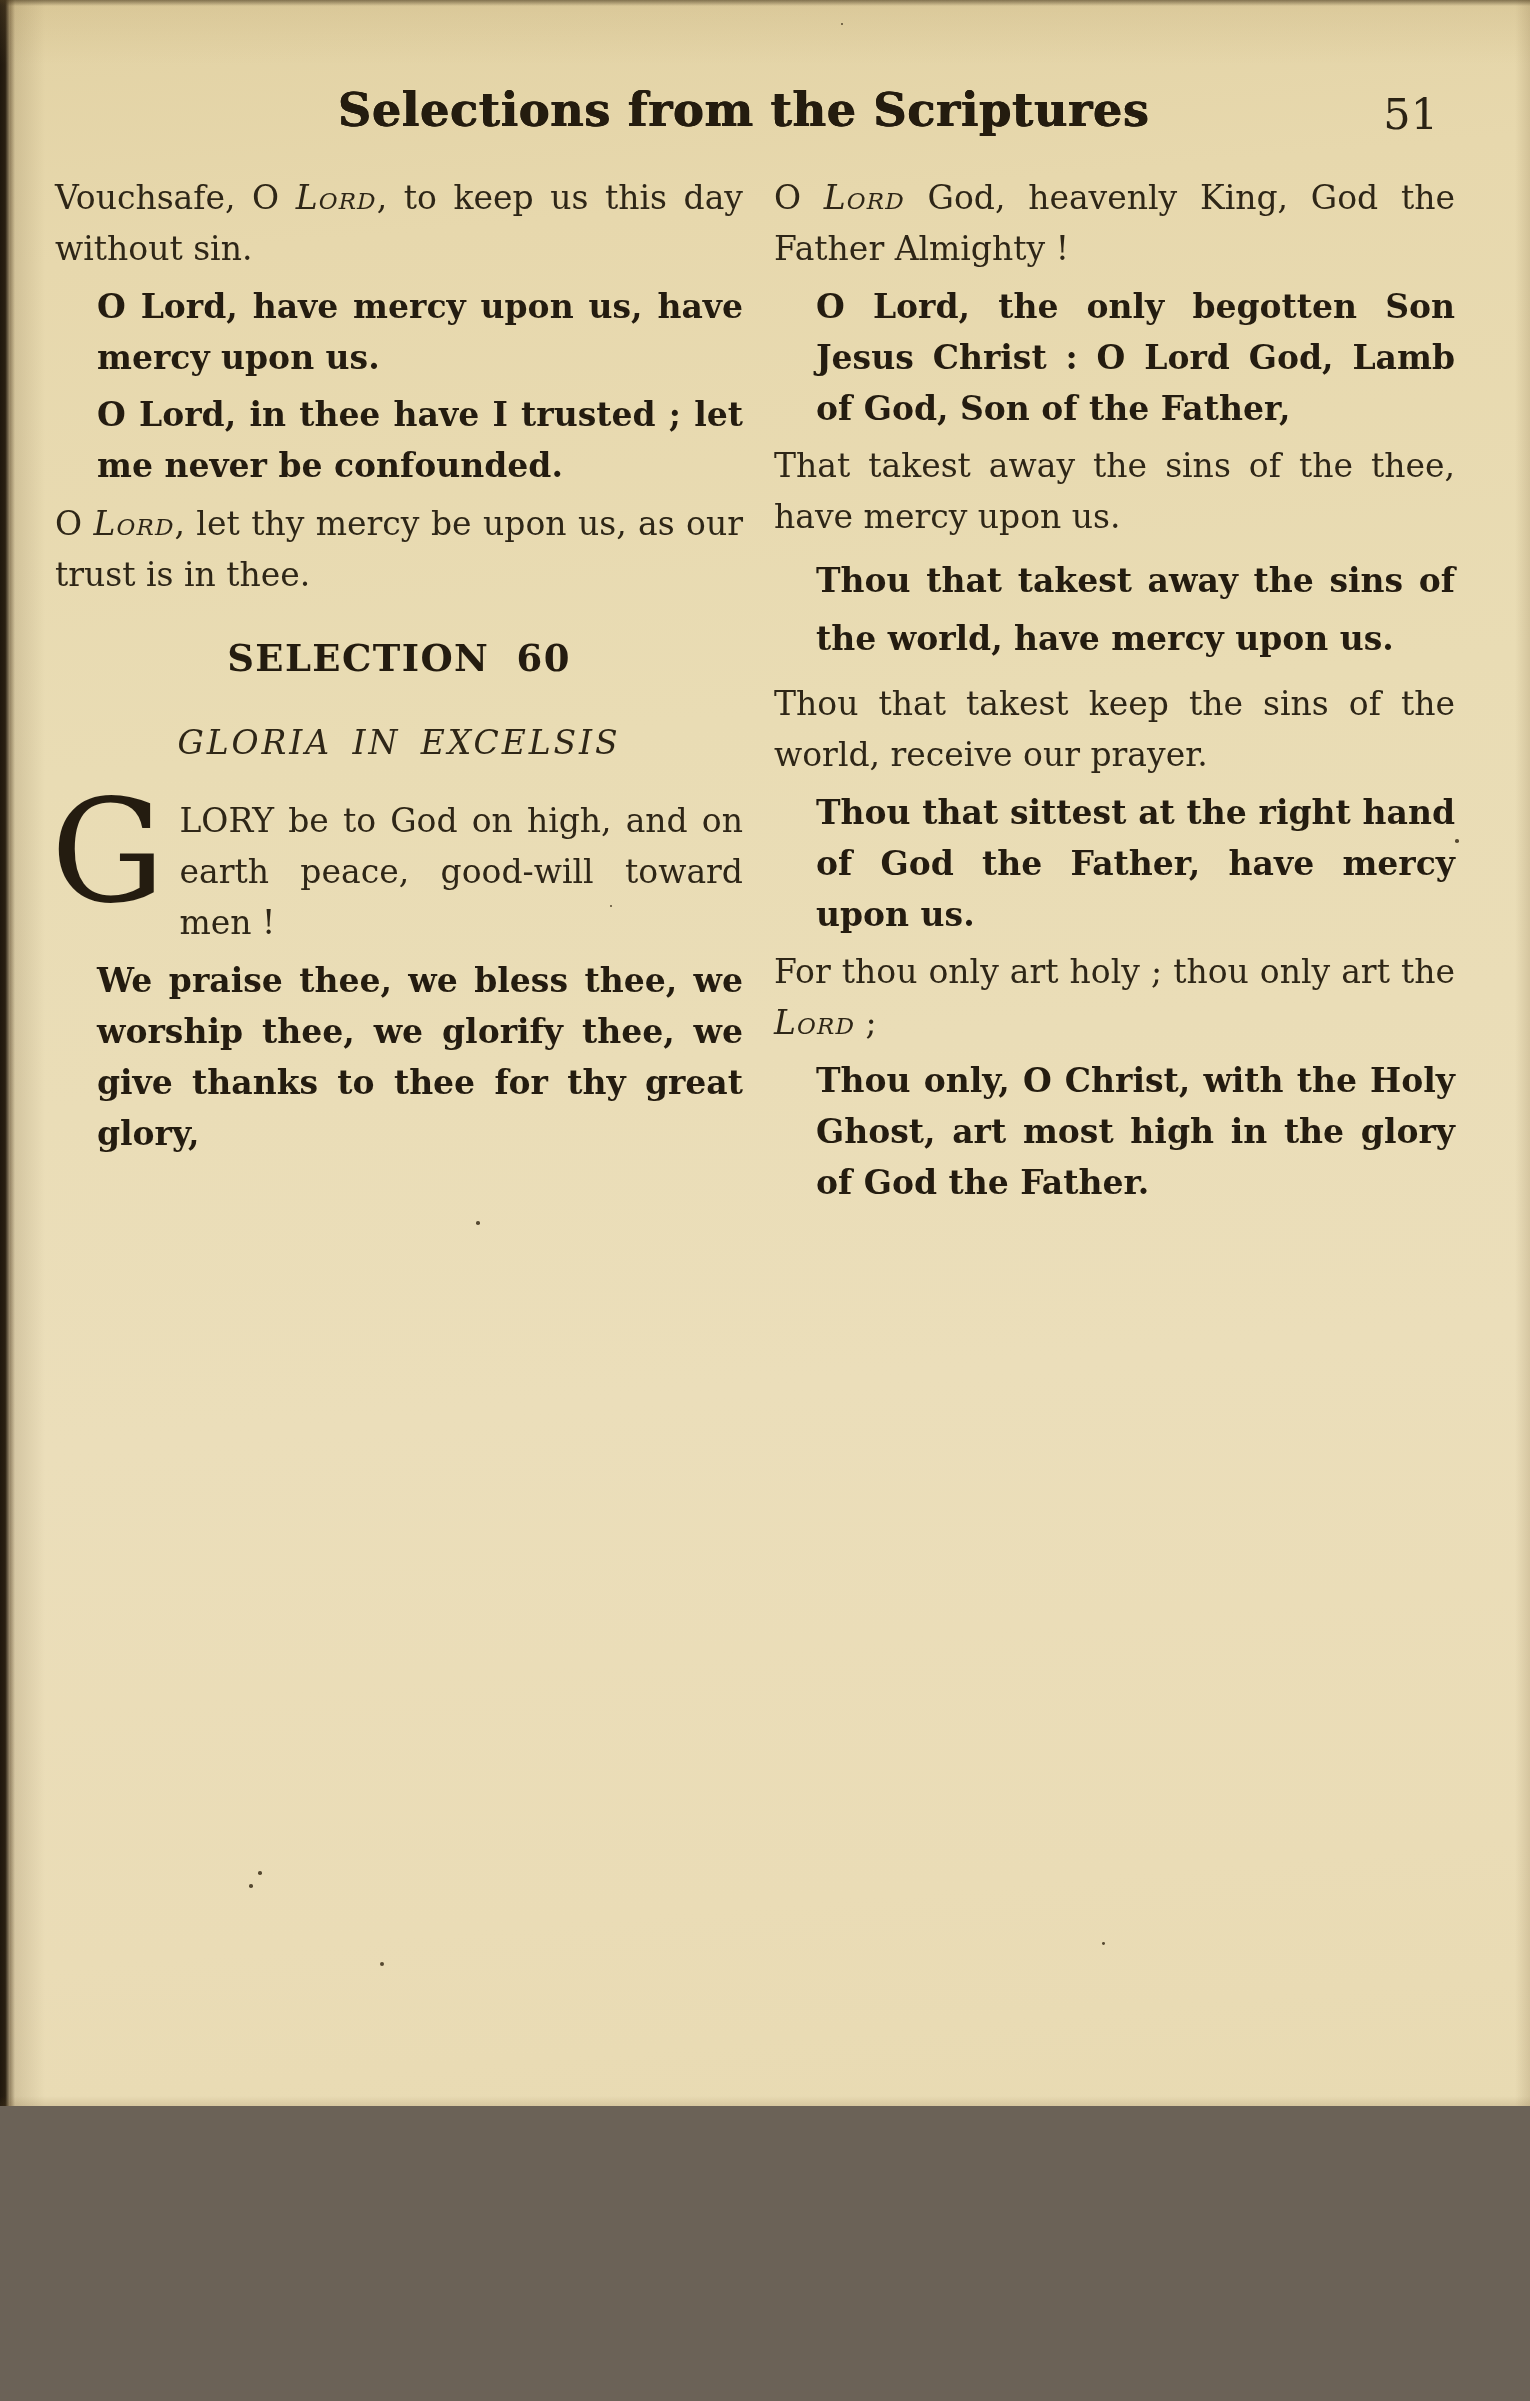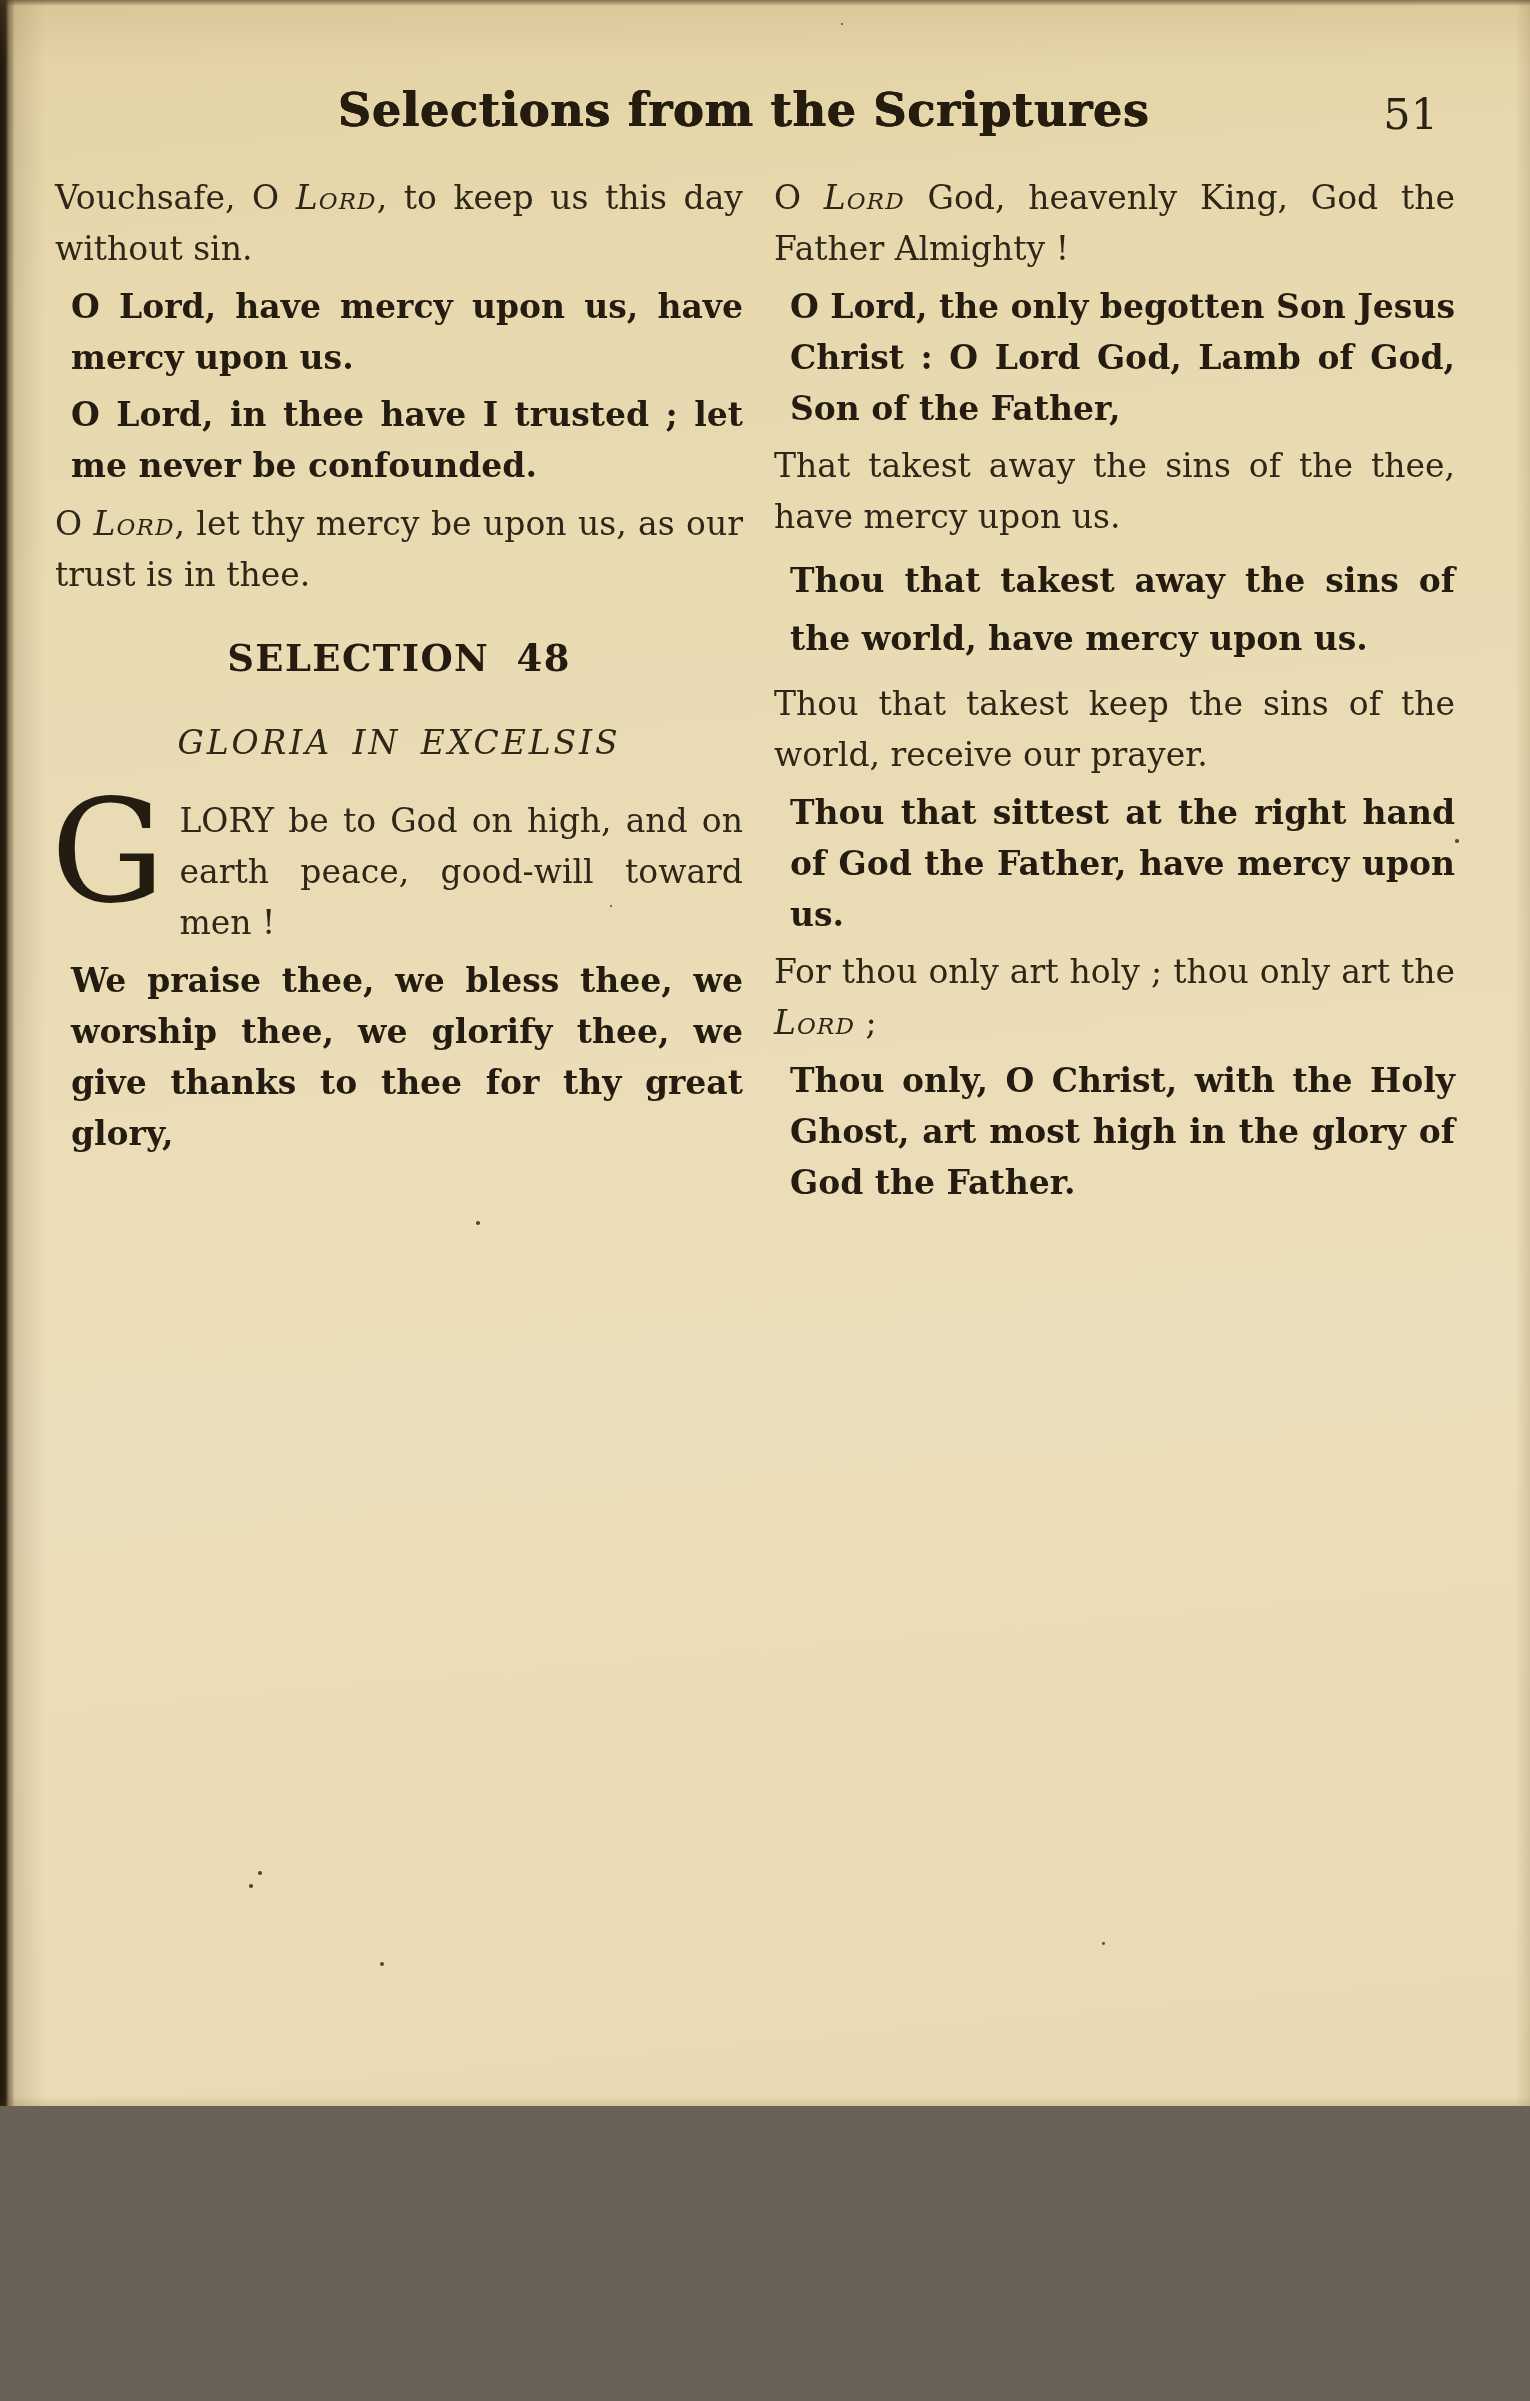--- a/index.html
+++ b/index.html
@@ -58,21 +58,21 @@
   .col{position:absolute;top:172px;}
   .col-left{left:55px;width:688px;}
   .col-right{left:774px;width:681px;}
   .para{
     margin:0 0 6.5px 0;
     font-size:33px;line-height:51px;
     text-align:justify;
     color:#2e2617;
   }
   .para.bold{font-weight:bold;color:#241c10;}
-  .para.indent{margin-left:16px;}
+  .para.indent{margin-left:42px;}
   .para.loose{line-height:58px;margin-top:10px;margin-bottom:10px;}
   .para.has-dropcap{margin-top:27.5px;}
   .heading{
     margin:33px 0 0 0;
     font-size:37px;line-height:51px;
     font-weight:bold;text-align:center;
     letter-spacing:1.4px;word-spacing:13px;
     color:#241c10;
   }
   .subheading{
@@ -112,21 +112,21 @@
 
   <div class="header-title">Selections from the Scriptures</div>
 
   <div class="page-number">51</div>
 
   <div class="col col-left">
       <p class="para"><span>Vouchsafe, O </span><span class="sc">Lord</span><span>, to keep us this day without sin.</span></p>
       <p class="para bold indent"><span>O Lord, have mercy upon us, have mercy upon us.</span></p>
       <p class="para bold indent"><span>O Lord, in thee have I trusted ; let me never be confounded.</span></p>
       <p class="para"><span>O </span><span class="sc">Lord</span><span>, let thy mercy be upon us, as our trust is in thee.</span></p>
-      <h2 class="heading">SELECTION 48</h2>
+      <h2 class="heading">SELECTION 60</h2>
       <h3 class="subheading">GLORIA IN EXCELSIS</h3>
       <p class="para has-dropcap"><span class="dropcap">G</span><span>LORY be to God on high, and on earth peace, good-will toward men !</span></p>
       <p class="para bold indent"><span>We praise thee, we bless thee, we worship thee, we glorify thee, we give thanks to thee for thy great glory,</span></p>
     </div>
 
   <div class="col col-right">
       <p class="para"><span>O </span><span class="sc">Lord</span><span> God, heavenly King, God the Father Almighty !</span></p>
       <p class="para bold indent"><span>O Lord, the only begotten Son Jesus Christ : O Lord God, Lamb of God, Son of the Father,</span></p>
       <p class="para"><span>That takest away the sins of the thee, have mercy upon us.</span></p>
       <p class="para bold indent loose"><span>Thou that takest away the sins of the world, have mercy upon us.</span></p>

